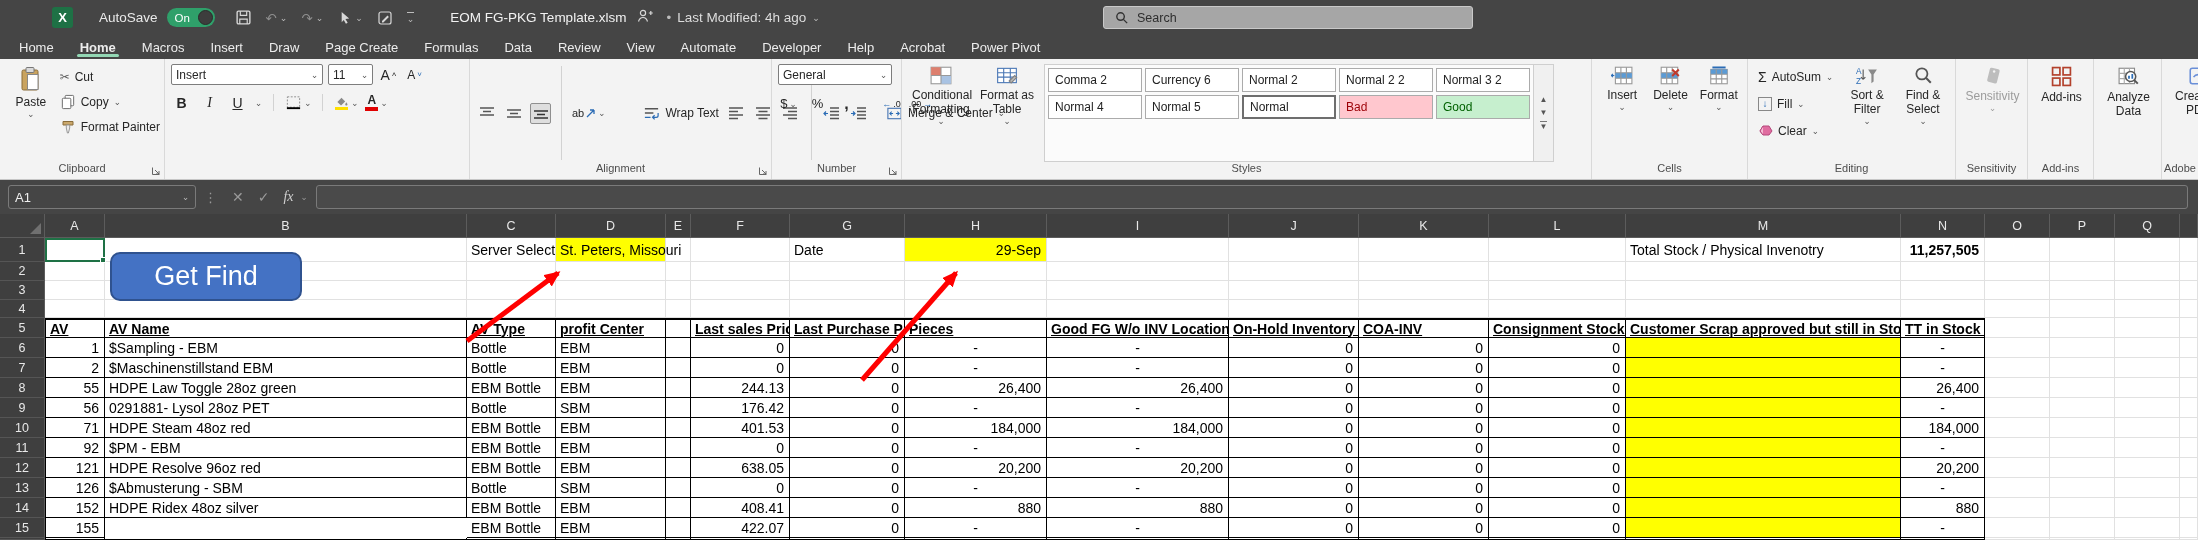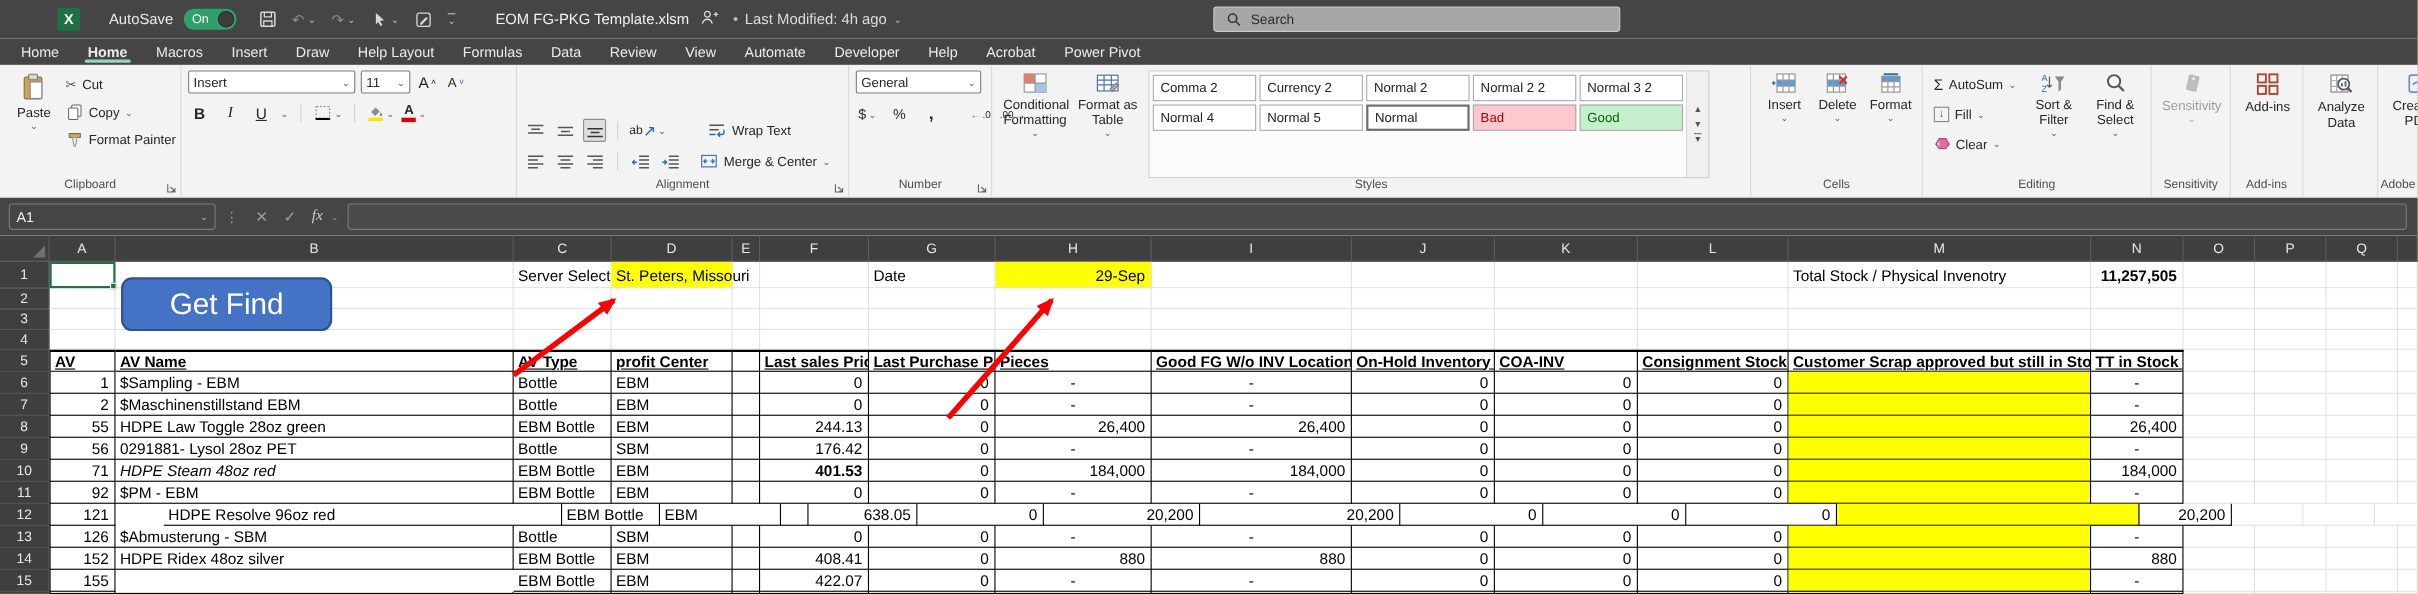--- a/index.html
+++ b/index.html
@@ -160,21 +160,21 @@
       <span>Search</span>
     </div>
   </div>
 
   <div class="menubar" id="menubar">
       <div class="mtab">Home</div>
       <div class="mtab active">Home</div>
       <div class="mtab">Macros</div>
       <div class="mtab">Insert</div>
       <div class="mtab">Draw</div>
-      <div class="mtab">Help Layout</div>
+      <div class="mtab">Page Create</div>
       <div class="mtab">Formulas</div>
       <div class="mtab">Data</div>
       <div class="mtab">Review</div>
       <div class="mtab">View</div>
       <div class="mtab">Automate</div>
       <div class="mtab">Developer</div>
       <div class="mtab">Help</div>
       <div class="mtab">Acrobat</div>
       <div class="mtab">Power Pivot</div>
     </div>
@@ -262,21 +262,21 @@
             </span>
           <span class="iconbtn">
             <span class="stack" style="font-size:12px;font-weight:bold;">A<span class="underbar" style="background:#e00000;"></span></span>
             <span class="chev">⌄</span>
             </span>
         </div>
       </div>
     </div>
 
     <div class="group g-align">
-      <div class="gbody" style="flex-direction:column;gap:7px;margin-top:44px;">
+      <div class="gbody" style="flex-direction:row;gap:7px;">
         <div class="rrow" style="gap:6px;">
           <span class="iconbtn">
               <svg width="18" height="14" viewBox="0 0 18 14">
                 <path d="M2 2h14M5 5.5h8M2 9h14" stroke="#555" stroke-width="1.4"></path>
               </svg>
             </span>
           <span class="iconbtn">
               <svg width="18" height="14" viewBox="0 0 18 14">
                 <path d="M2 4h14M5 7.5h8M2 11h14" stroke="#555" stroke-width="1.4"></path>
               </svg>
@@ -391,21 +391,21 @@
               <rect x="1.5" y="2" width="17" height="13" fill="#fff" stroke="#4a77b5"></rect>
               <path d="M1.5 6h17M1.5 10h17M7 2v13M13 2v13" stroke="#4a77b5"></path>
               <path d="M12 13.5 17 8.5l1.8 1.8-5 5z" fill="#b9b9b9" stroke="#808080"></path>
             </svg>
           <span class="blbl">Format as Table</span>
             <span class="chev">⌄</span>
         </div>
         <div class="chips" id="style-gallery">
             <div class="chiprow">
               <div class="chip">Comma 2</div>
-              <div class="chip">Currency 2</div>
+              <div class="chip">Currency 6</div>
               <div class="chip">Normal 2</div>
               <div class="chip">Normal 2 2</div>
               <div class="chip">Normal 3 2</div>
             </div>
             <div class="chiprow">
               <div class="chip">Normal 4</div>
               <div class="chip">Normal 5</div>
               <div class="chip sel">Normal</div>
               <div class="chip bad">Bad</div>
               <div class="chip good">Good</div>
@@ -782,25 +782,25 @@
         <div class="cell t yl" style="width: 275px;"></div>
         <div class="cell t ac" style="width: 84px;">-</div>
         <div class="cell" style="width: 65px;"></div>
         <div class="cell" style="width: 65px;"></div>
         <div class="cell" style="width: 65px;"></div>
         <div class="cell" style="width: 18px;"></div>
       </div>
       <div class="srow" style="height: 20px;">
         <div class="gut">10</div>
         <div class="cell t tfirst ar" style="width: 60px;">71</div>
-        <div class="cell t" style="width: 362px; font-style: italic;">HDPE Steam 48oz red</div>
+        <div class="cell t" style="width: 362px;">HDPE Steam 48oz red</div>
         <div class="cell t" style="width: 89px;">EBM Bottle</div>
         <div class="cell t" style="width: 110px;">EBM</div>
         <div class="cell t" style="width: 25px;"></div>
-        <div class="cell t ar" style="width: 99px; font-weight: bold;">401.53</div>
+        <div class="cell t ar" style="width: 99px;">401.53</div>
         <div class="cell t ar" style="width: 115px;">0</div>
         <div class="cell t ar" style="width: 142px;">184,000</div>
         <div class="cell t ar" style="width: 182px;">184,000</div>
         <div class="cell t ar" style="width: 130px;">0</div>
         <div class="cell t ar" style="width: 130px;">0</div>
         <div class="cell t ar" style="width: 137px;">0</div>
         <div class="cell t yl" style="width: 275px;"></div>
         <div class="cell t ar" style="width: 84px;">184,000</div>
         <div class="cell" style="width: 65px;"></div>
         <div class="cell" style="width: 65px;"></div>
@@ -824,21 +824,21 @@
         <div class="cell t yl" style="width: 275px;"></div>
         <div class="cell t ac" style="width: 84px;">-</div>
         <div class="cell" style="width: 65px;"></div>
         <div class="cell" style="width: 65px;"></div>
         <div class="cell" style="width: 65px;"></div>
         <div class="cell" style="width: 18px;"></div>
       </div>
       <div class="srow" style="height: 20px;">
         <div class="gut">12</div>
         <div class="cell t tfirst ar" style="width: 60px;">121</div>
-        <div class="cell t" style="width: 362px; margin-left: 44px;">HDPE Resolve 96oz red</div>
+        <div class="cell t" style="width: 362px;">HDPE Resolve 96oz red</div>
         <div class="cell t" style="width: 89px;">EBM Bottle</div>
         <div class="cell t" style="width: 110px;">EBM</div>
         <div class="cell t" style="width: 25px;"></div>
         <div class="cell t ar" style="width: 99px;">638.05</div>
         <div class="cell t ar" style="width: 115px;">0</div>
         <div class="cell t ar" style="width: 142px;">20,200</div>
         <div class="cell t ar" style="width: 182px;">20,200</div>
         <div class="cell t ar" style="width: 130px;">0</div>
         <div class="cell t ar" style="width: 130px;">0</div>
         <div class="cell t ar" style="width: 137px;">0</div>

